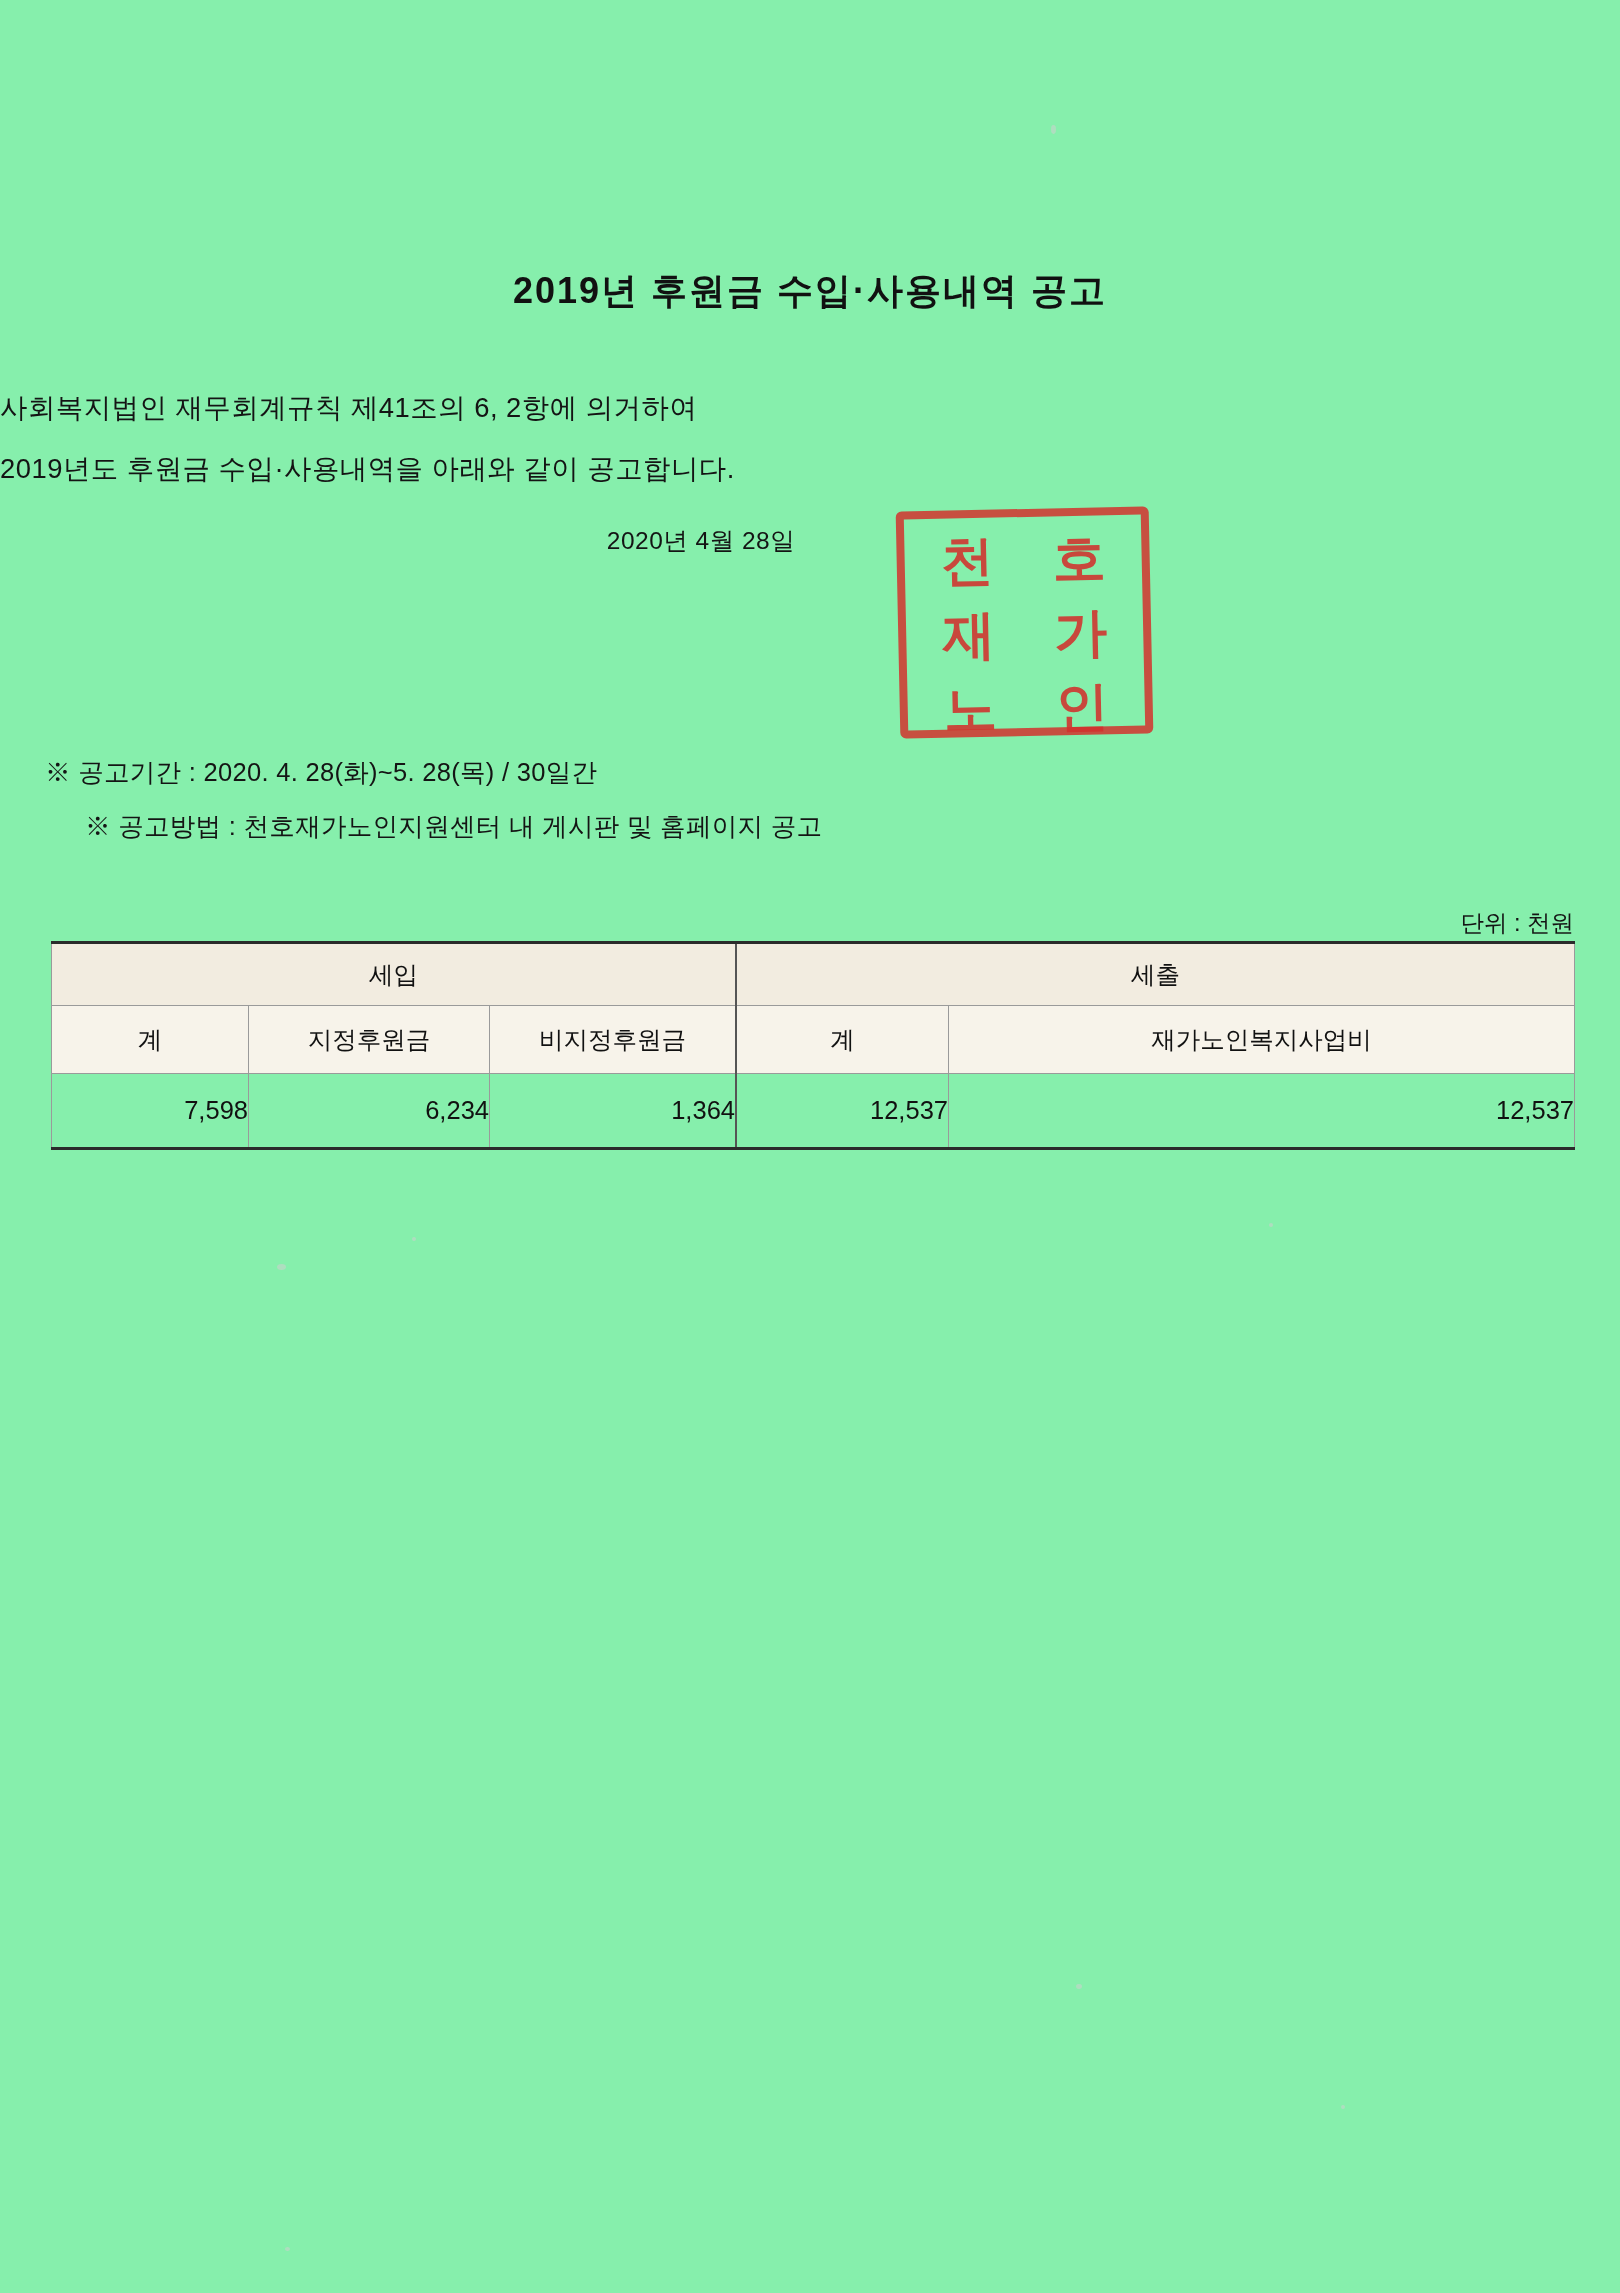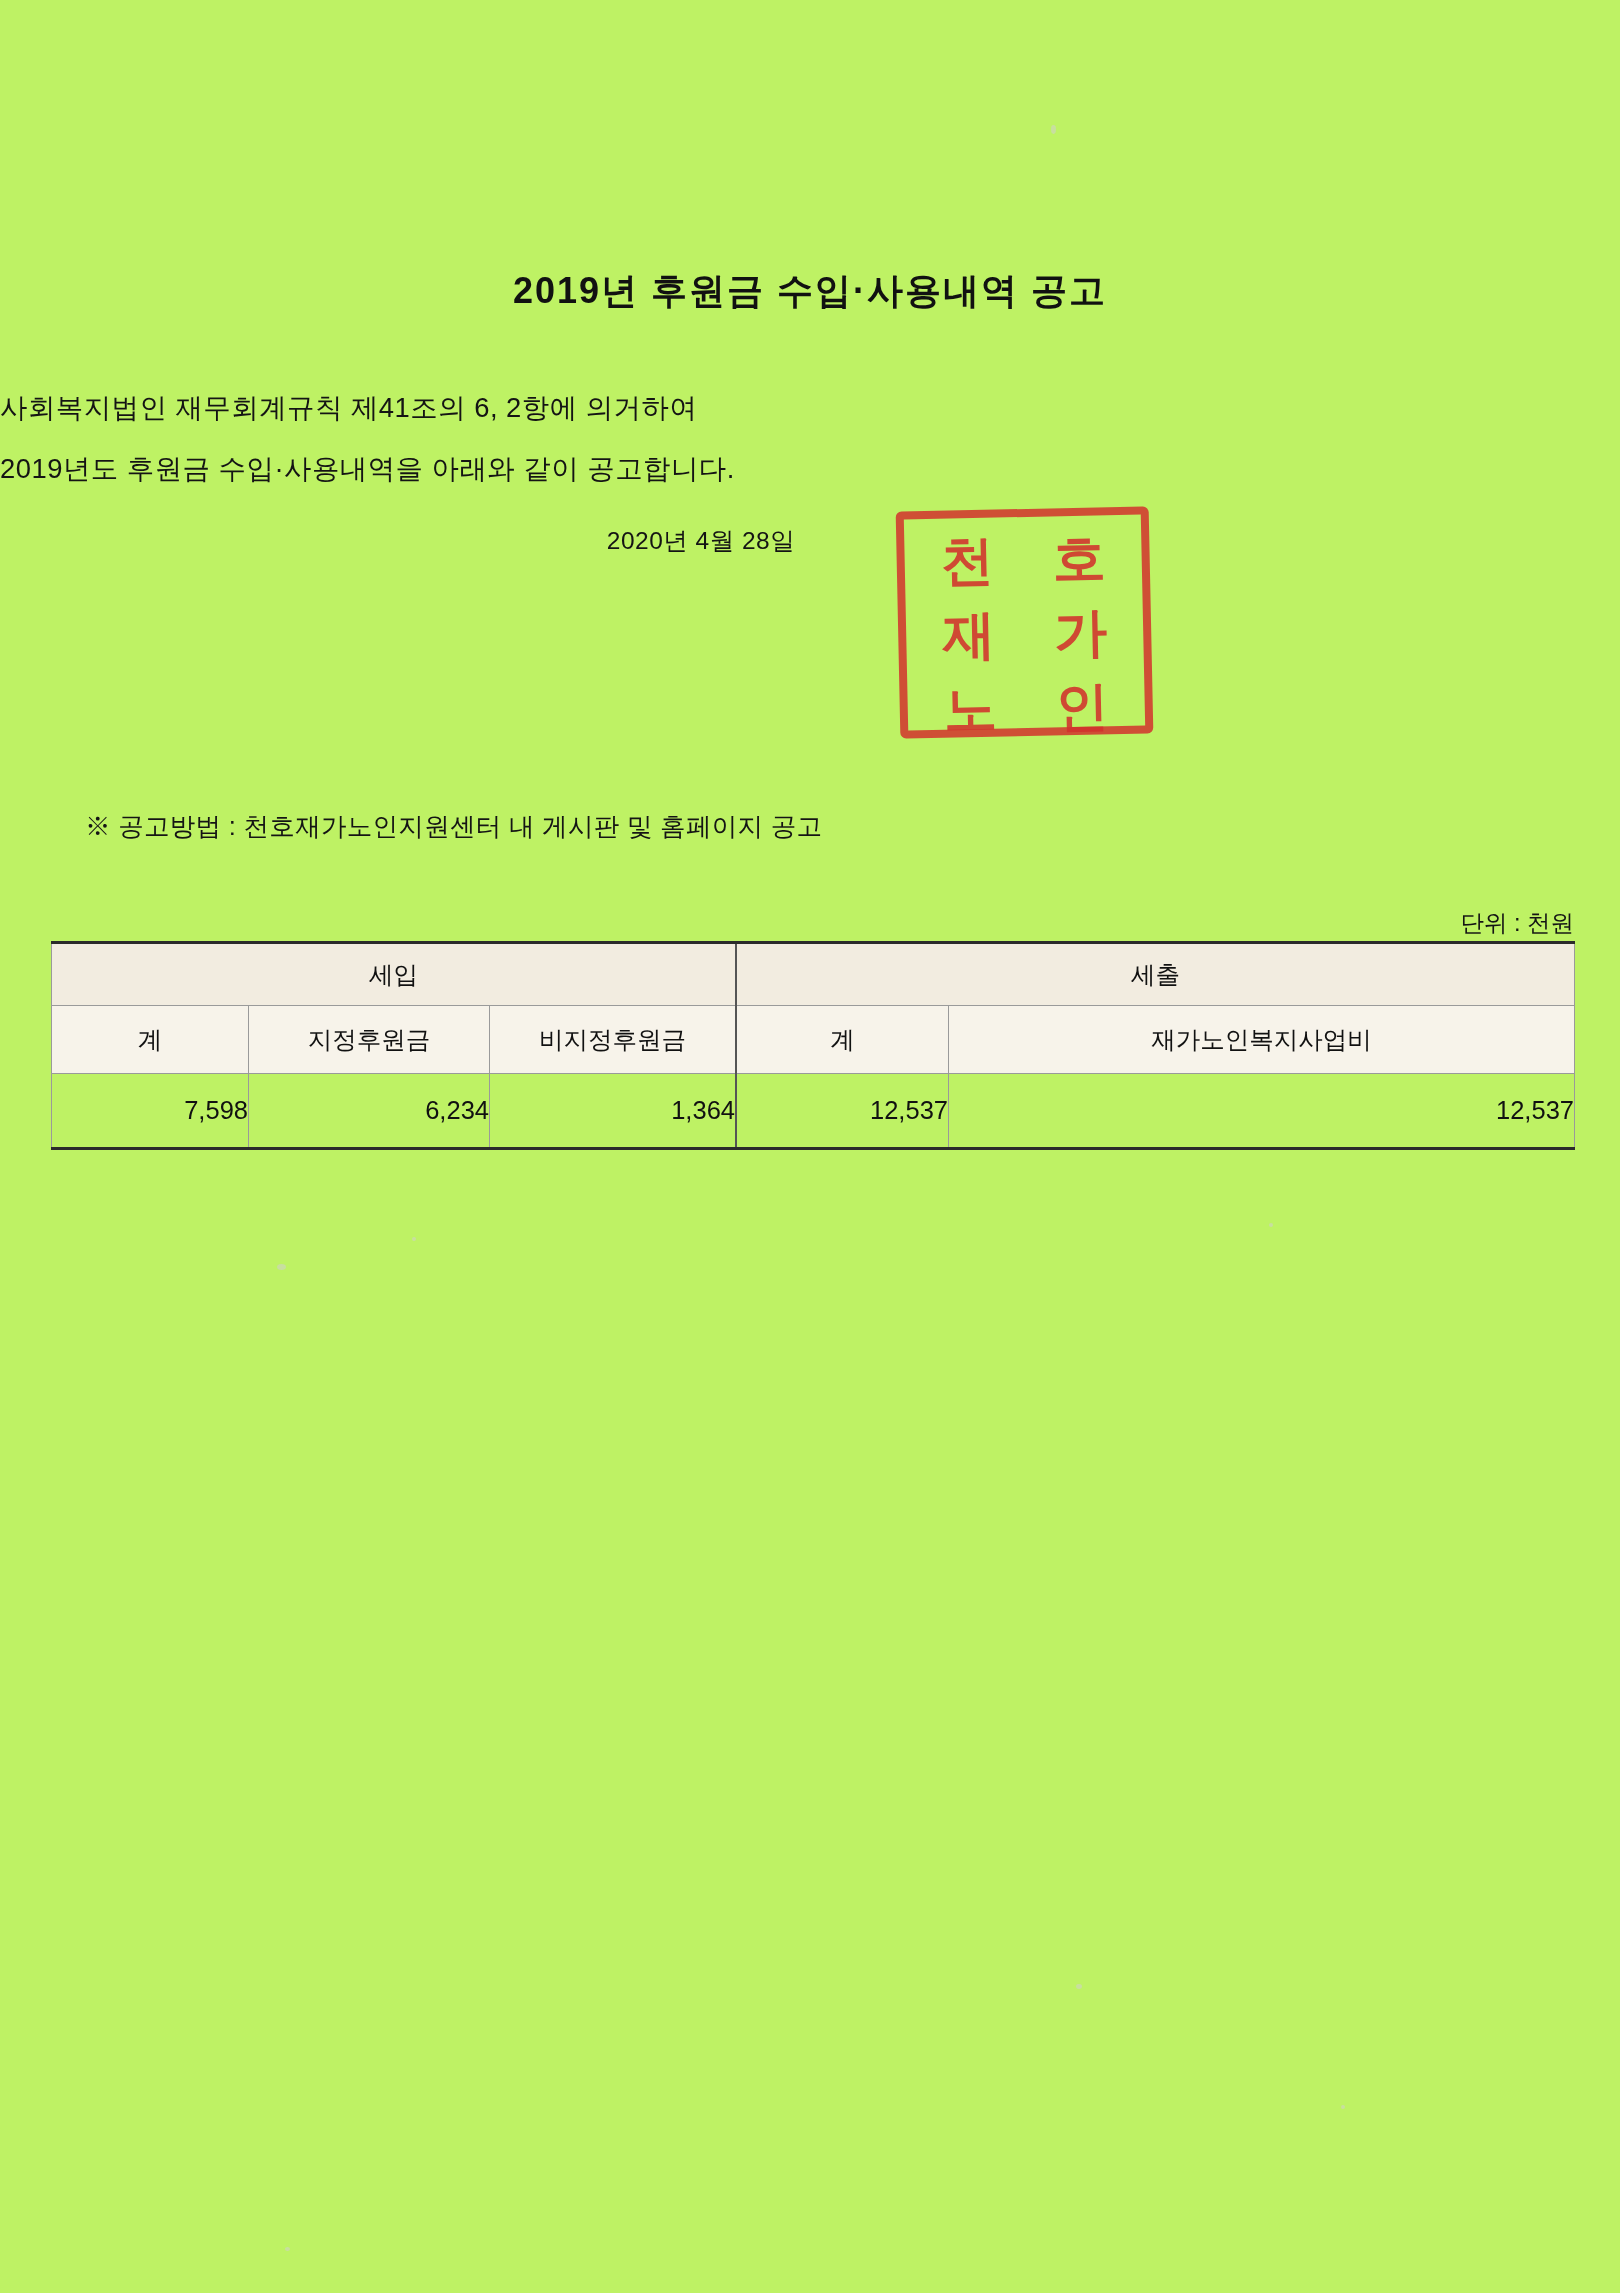--- a/index.html
+++ b/index.html
@@ -12,21 +12,21 @@
     height: 2294px;
     font-family: "Liberation Sans", sans-serif;
     color: #1a1a1a;
     position: relative;
     overflow: hidden;
   }
   .page {
     position: relative;
     width: 1620px;
     height: 2294px;
-    background: #bef264;
+    background: #86efac;
   }
 
   
   .speck {
     position: absolute;
     background: #cfcfcf;
     border-radius: 50%;
     opacity: .55;
   }
 
@@ -194,20 +194,21 @@
     <div class="seal-grid">
       <div class="seal-ch">천</div>
       <div class="seal-ch">호</div>
       <div class="seal-ch">재</div>
       <div class="seal-ch">가</div>
       <div class="seal-ch">노</div>
       <div class="seal-ch">인</div>
     </div>
   </div>
 
+  <div class="note note-1">※ 공고기간 : 2020. 4. 28(화)~5. 28(목) / 30일간</div>
   <div class="note note-2">※ 공고방법 : 천호재가노인지원센터 내 게시판 및 홈페이지 공고</div>
 
   <div class="unit">단위 : 천원</div>
 
   <table class="fin">
     <thead>
       <tr class="hdr-band">
         <th class="top-rule thick-right" colspan="3">세입</th>
         <th class="top-rule" colspan="2">세출</th>
       </tr>

